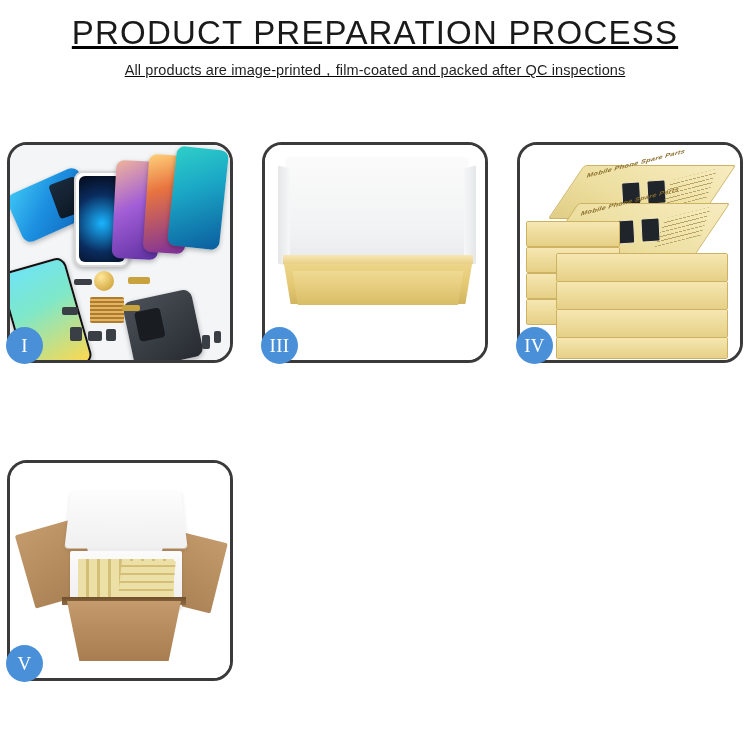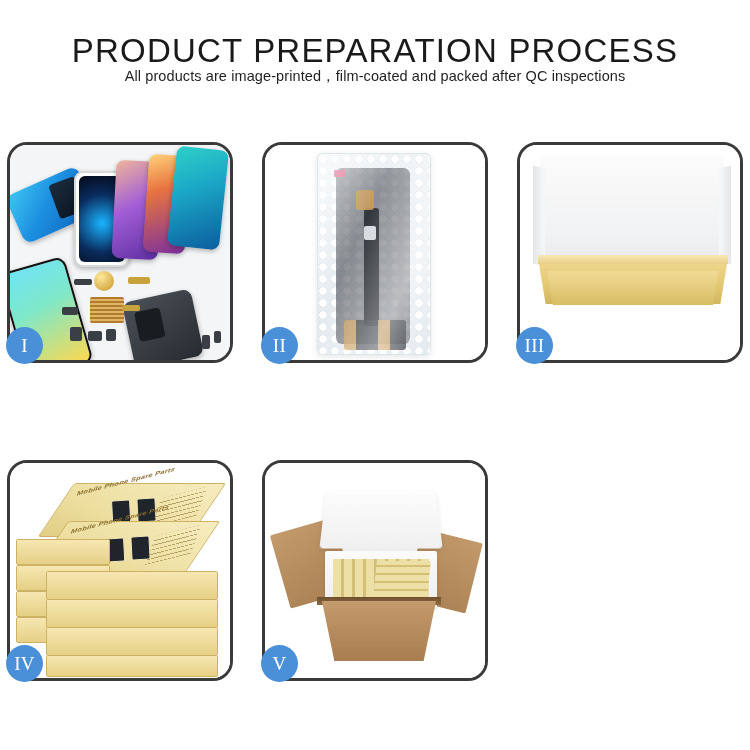--- a/index.html
+++ b/index.html
@@ -15,31 +15,32 @@
     position: relative;
   }
   .page {
     width: 750px;
     height: 750px;
     position: relative;
     background: #ffffff;
   }
 
   
-  .header { padding-top: 34px; text-align: center; }
+  .header { padding-top: 16px; text-align: center; text-decoration: underline; }
   .title {
     font-family: "Liberation Sans", sans-serif;
     font-size: 33px;
     letter-spacing: 1.2px;
     font-weight: 400;
     color: #1a1a1a;
     line-height: 1.0;
     white-space: nowrap;
   }
   .subtitle {
+    margin-top: 12px;
     font-size: 14.5px;
     color: #1f1f1f;
     font-weight: 400;
     letter-spacing: 0.1px;
     white-space: nowrap;
   }
 
   
   .grid {
     position: absolute;
@@ -314,34 +315,20 @@
         <div class="bit" style="left:78px;top:186px;width:14px;height:10px;"></div>
         <div class="bit" style="left:96px;top:184px;width:10px;height:12px;"></div>
         <div class="flex" style="left:112px;top:160px;width:18px;height:6px;"></div>
         <div class="bit" style="left:52px;top:162px;width:16px;height:8px;"></div>
         <div class="bit" style="left:192px;top:190px;width:8px;height:14px;"></div>
         <div class="bit" style="left:204px;top:186px;width:7px;height:12px;"></div>
       </div>
       <div class="badge">I</div>
     </div>
 
-    <div class="panel">
-      <div class="panel-inner p2">
-        <div class="bubblebag">
-          <div class="lcd"></div>
-          <div class="flexcable"></div>
-          <div class="connpad"></div>
-          <div class="connpad2"></div>
-          <div class="botparts"></div>
-          <div class="pinklabel"></div>
-          <div class="bubblegloss"></div>
-        </div>
-      </div>
-      <div class="badge">II</div>
-    </div>
 
     <div class="panel">
       <div class="panel-inner p3">
         <div class="box3lid"></div>
         <div class="box3foam"></div>
         <div class="box3base"></div>
         <div class="box3lip"></div>
         <div class="box3front"></div>
       </div>
       <div class="badge">III</div>

